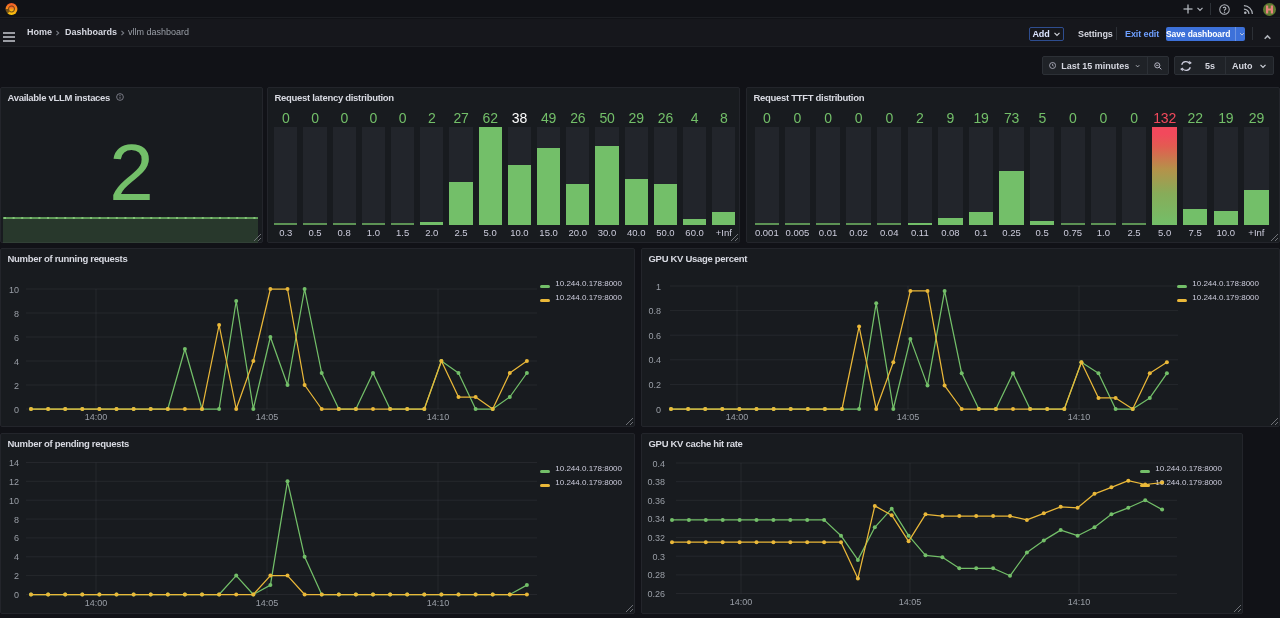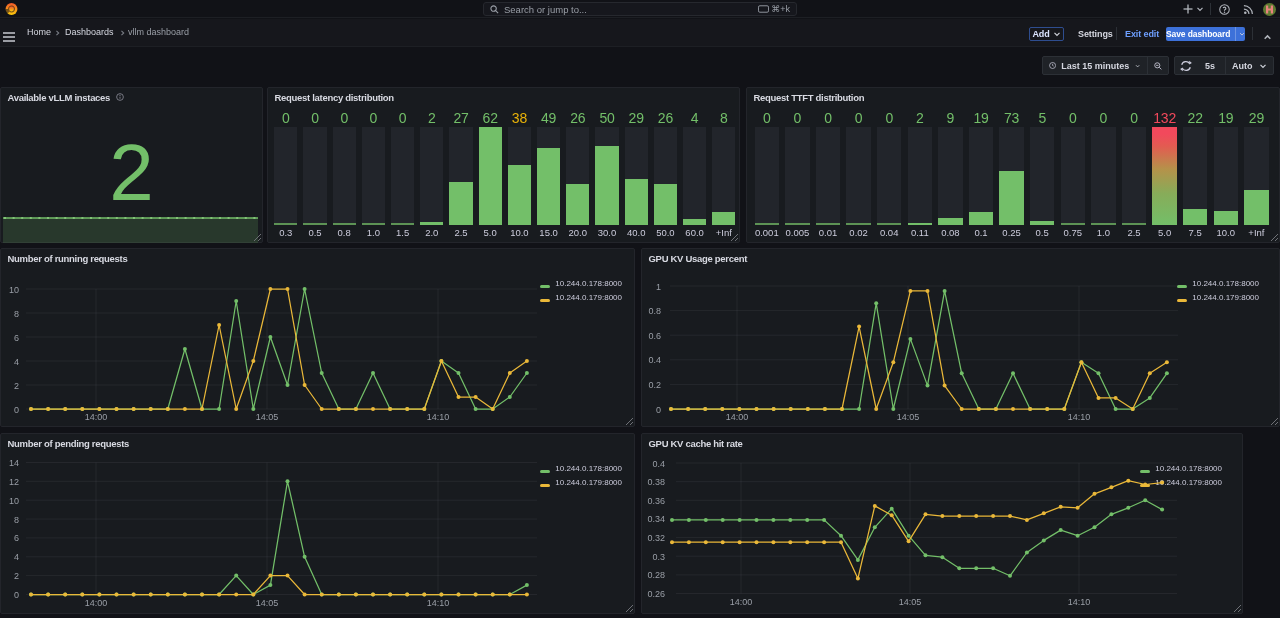--- a/index.html
+++ b/index.html
@@ -3,21 +3,21 @@
 * { margin:0; padding:0; box-sizing:border-box; }
 html,body { width:1280px; height:618px; background:#111217; font-family:"Liberation Sans",sans-serif; overflow:hidden; }
 .nav { position:absolute; left:0; top:0; width:1280px; height:18px; background:#111217; border-bottom:1px solid #1d1f24; }
 .search { position:absolute; left:483px; top:2px; width:314px; height:14px; background:#16171d; border:1px solid #26282e; border-radius:3px; display:flex; align-items:center; padding:0 6px; }
 .ph { color:#9a9fa7; font-size:9.5px; flex:1; }
 .kbd { color:#9a9fa7; font-size:9px; display:flex; align-items:center; }
 .ni { position:absolute; display:flex; align-items:center; }
 .vdiv { position:absolute; width:1px; height:12px; top:3px; background:#2c3036; }
 .crumbs { position:absolute; left:0; top:19px; width:1280px; height:28px; background:#16171c; border-bottom:1px solid #1d1f24; }
 .bc { position:absolute; font-size:9px; color:#ccccdc; top:8px; }
-.bc.bold { font-weight:400; color:#d5d7e0; }
+.bc.bold { font-weight:700; color:#d5d7e0; }
 .bc.dim { color:#9a9fa7; }
 .bcsep { position:absolute; top:10px; }
 .btn { position:absolute; display:inline-flex; align-items:center; font-size:9px; letter-spacing:-0.1px; top:7.5px; height:14px; border-radius:2px; white-space:nowrap; }
 .badd { color:#dbe4ff; border:1px solid #2e4d8f; width:35px; justify-content:center; font-weight:600; }
 .btext { color:#d5d7e0; font-weight:600; }
 .bprim { background:#3D71D9; color:#fff; width:79px; justify-content:center; font-weight:600; font-size:8.5px; }
 .bsep { width:1px; height:14px; background:rgba(255,255,255,0.25); margin-left:5px; display:inline-block; }
 .vdiv2 { position:absolute; width:1px; height:13px; top:8px; background:#2c3036; }
 .toolbar { position:absolute; left:0; top:50px; width:1198px; height:31px; }
 .tbtn { position:absolute; top:6px; display:inline-flex; align-items:center; background:#1f2227; border:1px solid #2c3036; border-radius:2px; height:19px; padding:0 6px; color:#d5d7e0; font-size:9px; font-weight:600; white-space:nowrap; }
@@ -40,30 +40,20 @@
       <defs>
         <linearGradient id="glg" x1="0" y1="1" x2="0" y2="0">
           <stop offset="0" stop-color="#FBCA0A"></stop>
           <stop offset="1" stop-color="#F2572B"></stop>
         </linearGradient>
       </defs>
       <circle cx="12" cy="13" r="11" fill="url(#glg)"></circle>
       <path d="M12 13 m-6.5 0 a6.5 6.5 0 1 1 2 4.6 L 4 25 A 11 11 0 0 1 1 13" fill="#111217" opacity="0.55"></path>
       <circle cx="12" cy="13" r="4.5" fill="url(#glg)"></circle>
     </svg>
-    <div class="search">
-      <svg width="9" height="9" viewBox="0 0 10 10" style="margin:0 5px 0 0">
-        <circle cx="4" cy="4" r="3" fill="none" stroke="#9a9fa7" stroke-width="1.2"></circle>
-        <line x1="6.3" y1="6.3" x2="9" y2="9" stroke="#9a9fa7" stroke-width="1.2"></line>
-      </svg>
-      <span class="ph">Search or jump to...</span>
-      <span class="kbd"><svg width="11" height="8" viewBox="0 0 12 8" style="margin-right:2px">
-          <rect x="0.5" y="0.5" width="11" height="7" rx="1.5" fill="none" stroke="#9a9fa7"></rect>
-        </svg>⌘+k</span>
-    </div>
     <span class="ni" style="left:1183px;top:4px">
       <svg width="10" height="10" viewBox="0 0 10 10">
         <line x1="5" y1="0.5" x2="5" y2="9.5" stroke="#b2b6bd" stroke-width="1.3"></line>
         <line x1="0.5" y1="5" x2="9.5" y2="5" stroke="#b2b6bd" stroke-width="1.3"></line>
       </svg>
     </span>
     <span class="ni" style="left:1196px;top:5px">
       <svg width="8" height="8" viewBox="0 0 8 8">
         <polyline points="1.5,2.8 4,5.4 6.5,2.8" fill="none" stroke="#b2b6bd" stroke-width="1.2"></polyline>
       </svg>
@@ -227,21 +217,21 @@
     <div class="bfill" style="left:152.2px;width:23.2px;top:133.8px;height:3.2px;background:#73BF69;"></div>
     <div class="blab" style="left:149.2px;width:29.2px;top:139px">2.0</div>
     <div class="bval" style="left:178.4px;width:29.2px;color:#73BF69">27</div>
     <div class="btrack" style="left:181.4px;width:23.2px;top:39px;height:98px"></div>
     <div class="bfill" style="left:181.4px;width:23.2px;top:94.3px;height:42.7px;background:#73BF69;"></div>
     <div class="blab" style="left:178.4px;width:29.2px;top:139px">2.5</div>
     <div class="bval" style="left:207.6px;width:29.2px;color:#73BF69">62</div>
     <div class="btrack" style="left:210.6px;width:23.2px;top:39px;height:98px"></div>
     <div class="bfill" style="left:210.6px;width:23.2px;top:39.0px;height:98.0px;background:#73BF69;"></div>
     <div class="blab" style="left:207.6px;width:29.2px;top:139px">5.0</div>
-    <div class="bval" style="left:236.8px;width:29.2px;color:#eab308">38</div>
+    <div class="bval" style="left:236.8px;width:29.2px;color:#ffffff">38</div>
     <div class="btrack" style="left:239.8px;width:23.2px;top:39px;height:98px"></div>
     <div class="bfill" style="left:239.8px;width:23.2px;top:76.9px;height:60.1px;background:#73BF69;"></div>
     <div class="blab" style="left:236.8px;width:29.2px;top:139px">10.0</div>
     <div class="bval" style="left:266.0px;width:29.2px;color:#73BF69">49</div>
     <div class="btrack" style="left:269.0px;width:23.2px;top:39px;height:98px"></div>
     <div class="bfill" style="left:269.0px;width:23.2px;top:59.5px;height:77.5px;background:#73BF69;"></div>
     <div class="blab" style="left:266.0px;width:29.2px;top:139px">15.0</div>
     <div class="bval" style="left:295.2px;width:29.2px;color:#73BF69">26</div>
     <div class="btrack" style="left:298.2px;width:23.2px;top:39px;height:98px"></div>
     <div class="bfill" style="left:298.2px;width:23.2px;top:95.9px;height:41.1px;background:#73BF69;"></div>

